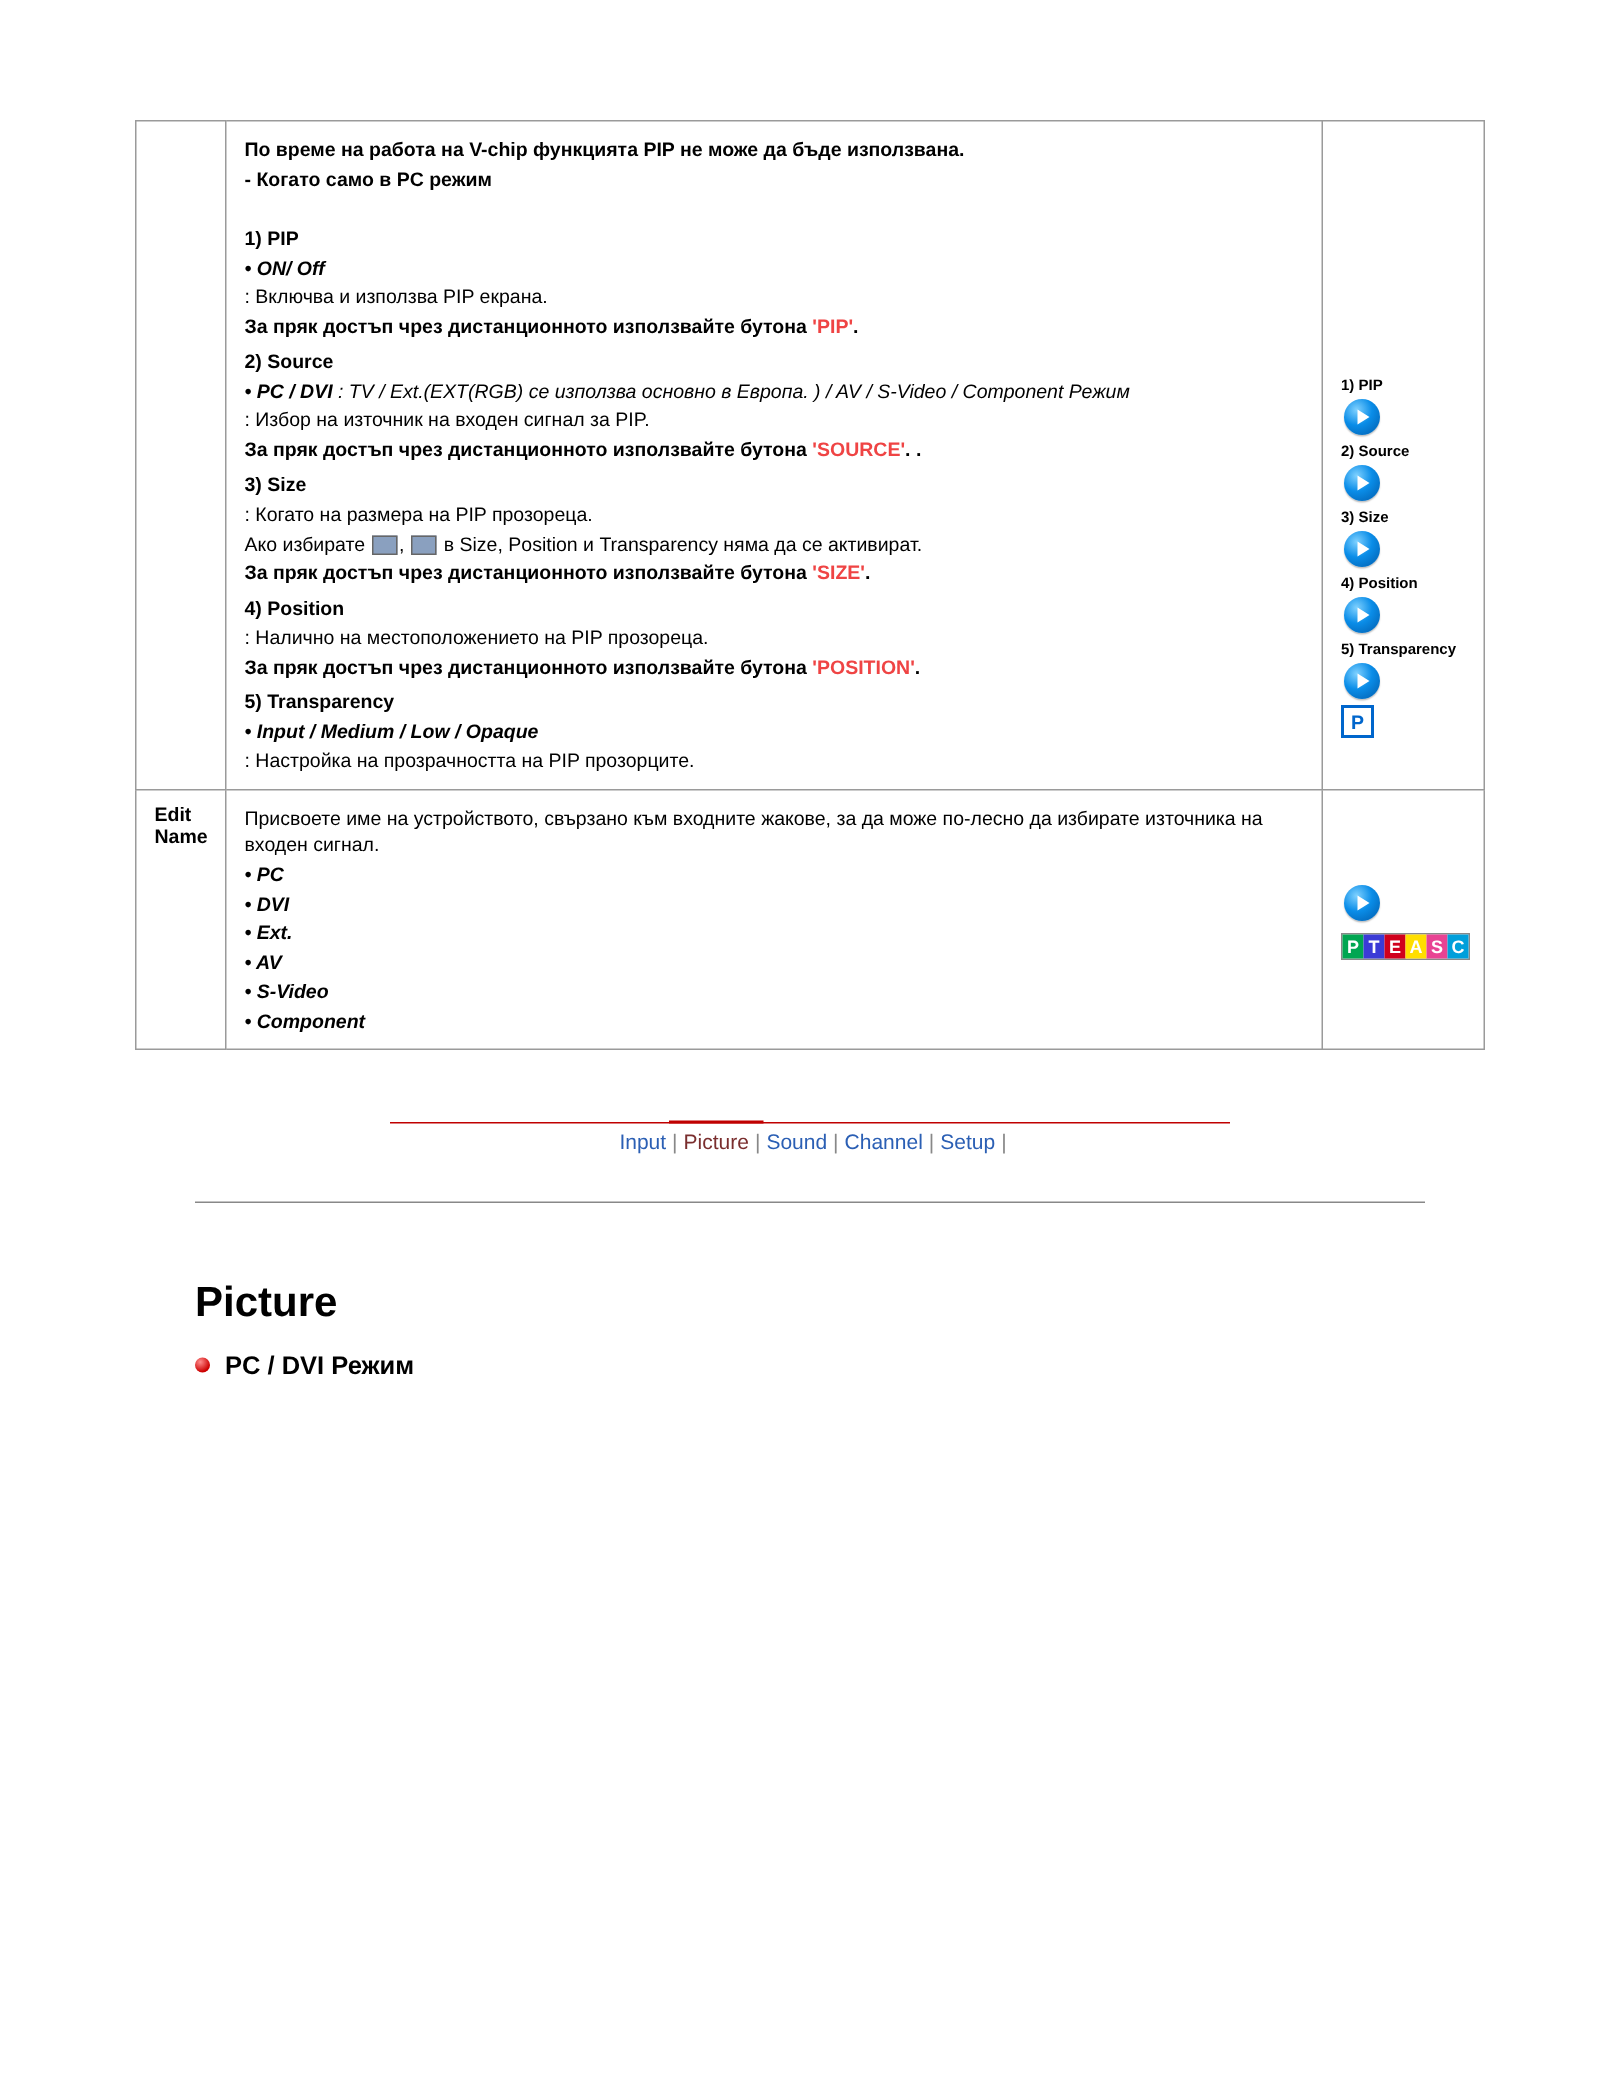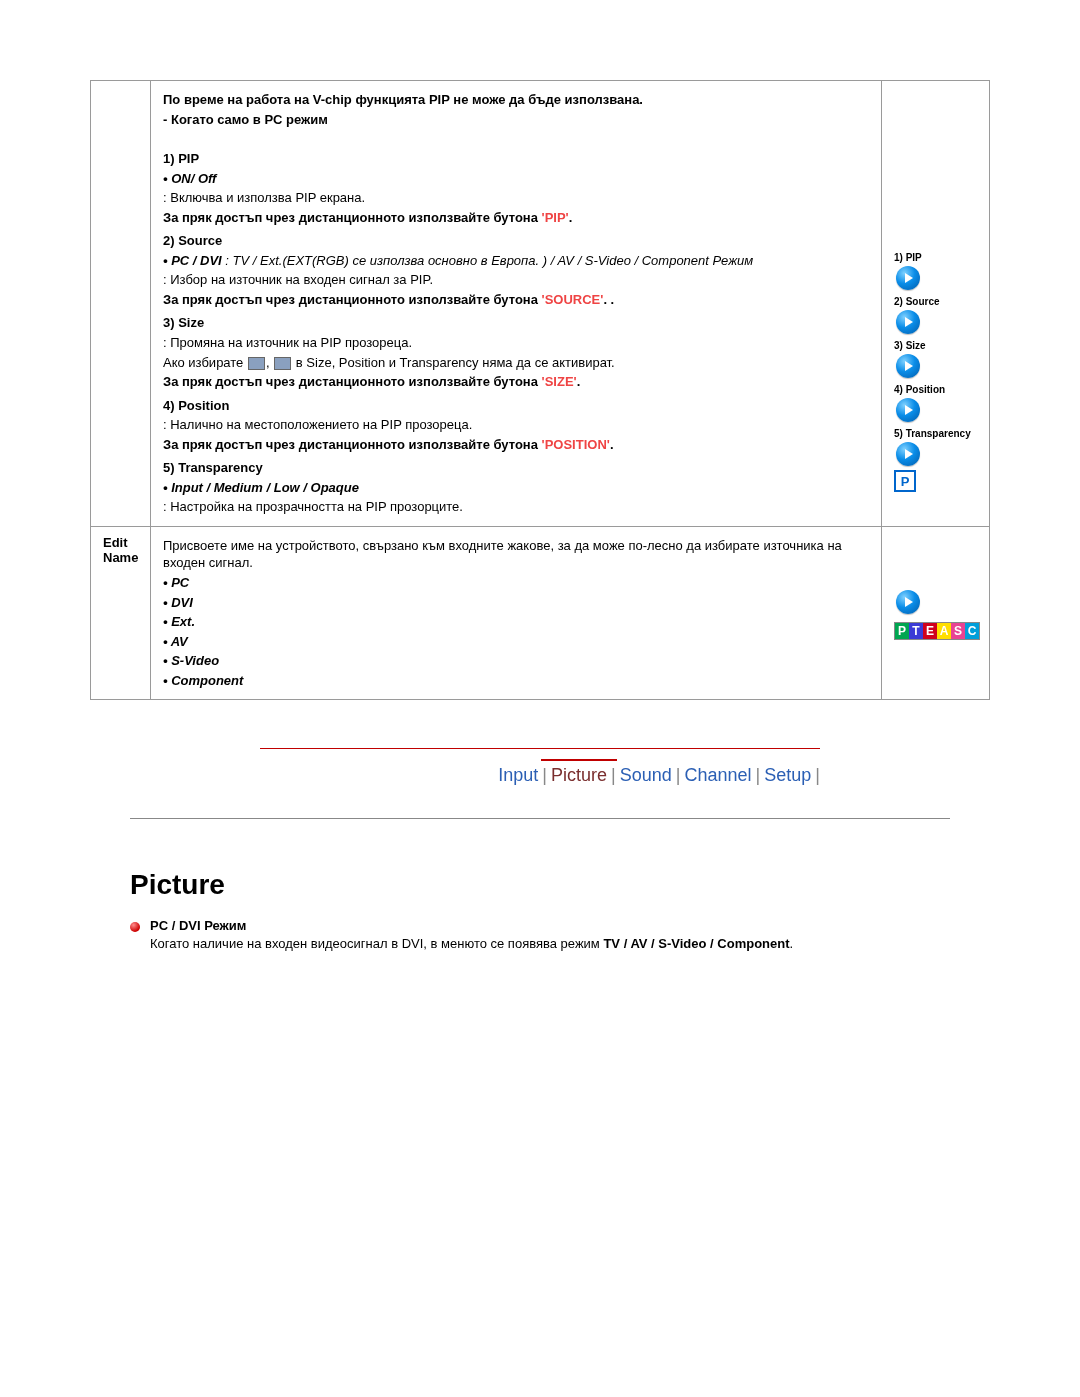--- a/index.html
+++ b/index.html
@@ -76,23 +76,23 @@
     margin-top: 8px;
   }
   .pteasc span { width: 14px; height: 16px; display:flex; align-items:center; justify-content:center; color:#fff; }
   .c-p{background:#00a651;} .c-t{background:#3b3bd6;} .c-e{background:#d0001c;}
   .c-a{background:#ffde00;color:#333;} .c-s{background:#e84393;} .c-c{background:#009fdb;}
   .nav {
     width: 560px;
     margin: 48px auto 10px auto;
     border-top: 1px solid #c00000;
     display: flex;
-    justify-content: flex-end;
-    padding-top: 16px;
-    font-size: 18px;
+    justify-content: center;
+    padding-top: 4px;
+    font-size: 14px;
   }
   .nav-item { color: #2b5fb4; padding: 0 4px; cursor: pointer; }
   .nav-item.active-sel {
     color: #7a2e2e;
     position: relative;
   }
   .nav-item.active-sel::before {
     content: "";
     position: absolute;
     left: -6px; right: -6px; top: -6px;
@@ -106,21 +106,21 @@
     margin: 32px 40px 0 40px;
   }
   h1.section-title { font-size: 28px; margin: 50px 0 16px 40px; font-weight: bold; }
   .note-row { display:flex; align-items:flex-start; margin: 0 40px; }
   .note-dot {
     width: 10px; height: 10px; border-radius: 50%;
     background: radial-gradient(circle at 35% 30%, #ff8c8c 0%, #cc0000 70%);
     flex-shrink: 0;
     margin: 5px 10px 0 0;
   }
-  .note-text { font-size: 13px; line-height: 1.35; }
+  .note-text { font-size: 17px; line-height: 1.35; }
   .small-icon {
     display:inline-block; width:15px; height:11px;
     border:1px solid #666; background:#8aa0bf; vertical-align:middle;
     margin: 0 1px;
   }
 </style>
 </head>
 <body>
 
 <div class="page">
@@ -151,21 +151,21 @@
           <div class="para bold section-indent" style="margin-top:6px">2) Source</div>
           <div class="para sub-indent">
             <span class="bold">• PC / DVI</span><span> : TV / Ext.(EXT(RGB) се използва основно в Европа. ) / AV / S-Video / Component Режим</span>
           </div>
           <div class="para sub-sub-indent">: Избор на източник на входен сигнал за PIP.</div>
           <div class="para bold sub-sub-indent">
             <span>За пряк достъп чрез дистанционното използвайте бутона </span><span class="pip-green">'SOURCE'</span><span>. .</span>
           </div>
 
           <div class="para bold section-indent" style="margin-top:6px">3) Size</div>
-          <div class="para sub-sub-indent">: Промяна на източник на PIP прозореца.</div>
+          <div class="para sub-sub-indent">: Когато на размера на PIP прозореца.</div>
           <div class="para sub-sub-indent">
             <span>Ако избирате </span>
             <span class="small-icon"></span>,
             <span class="small-icon"></span>
             <span> в Size, Position и Transparency няма да се активират.</span>
           </div>
           <div class="para bold sub-sub-indent">
             <span>За пряк достъп чрез дистанционното използвайте бутона </span><span class="pip-green">'SIZE'</span><span>.</span>
           </div>
 
@@ -236,19 +236,16 @@
   </div>
 
   <hr class="big-sep">
 
   <h1 class="section-title">Picture</h1>
 
   <div class="note-row">
     <div class="note-dot"></div>
     <div class="note-text">
       <div class="bold">PC / DVI Режим</div>
-      <div>
-        <span>Когато наличие на входен видеосигнал в DVI, в менюто се появява режим </span><span class="bold">TV / AV / S-Video / Component</span><span>.</span>
-      </div>
     </div>
   </div>
 
 </div>
 
 </body></html>

